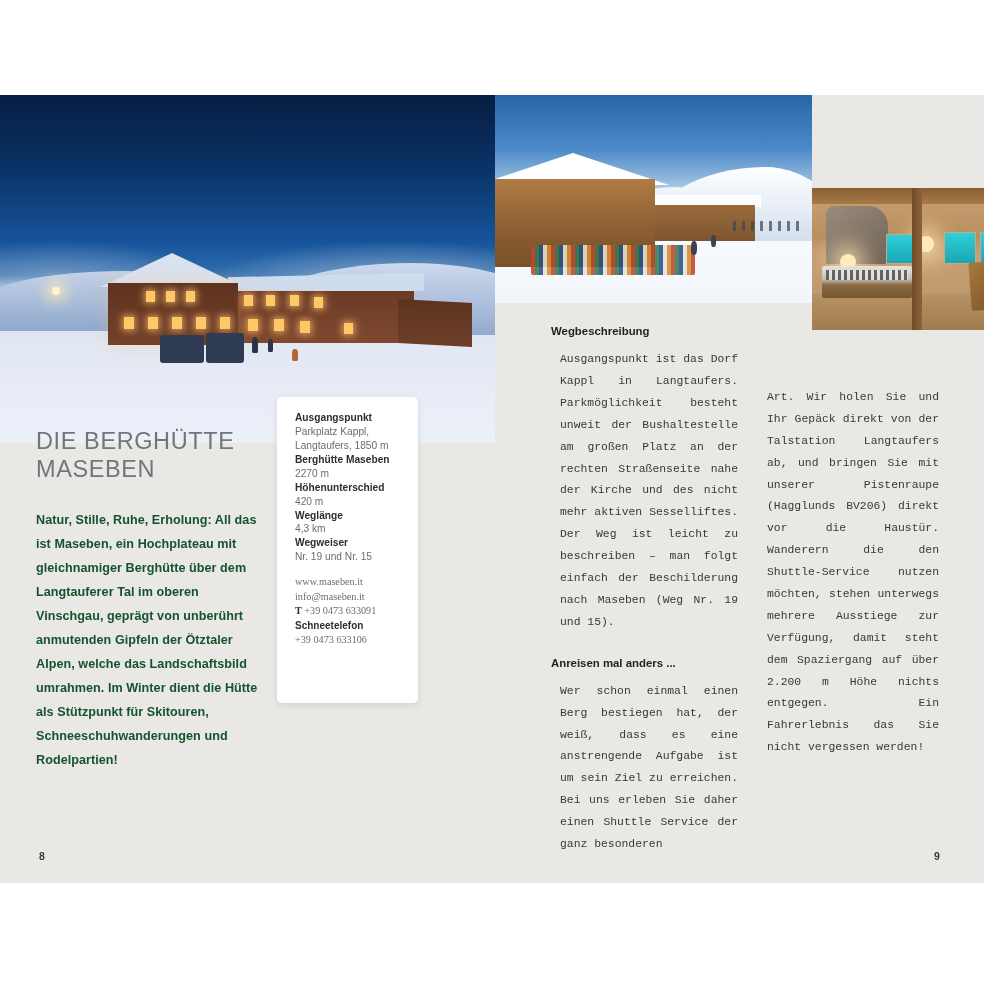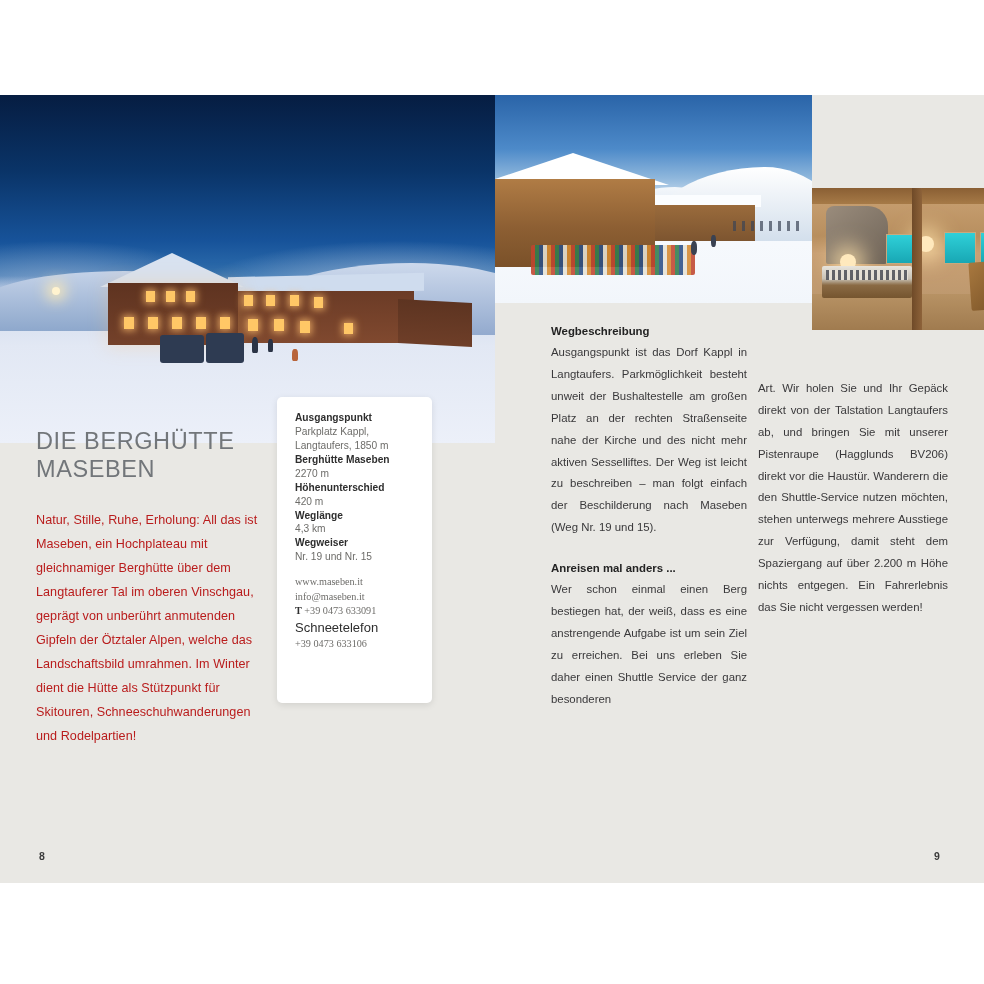--- a/index.html
+++ b/index.html
@@ -255,21 +255,21 @@
     background: linear-gradient(135deg, #a9793f, #7c5529);
     border-radius: 2px;
     transform: rotate(-4deg);
   }
 
   
   #info-box {
     position: absolute;
     left: 277px;
     top: 302px;
-    width: 155px;
+    width: 141px;
     height: 306px;
     background: #ffffff;
     border-radius: 5px;
     box-shadow: 0 2px 7px rgba(0,0,0,0.10);
     box-sizing: border-box;
     padding: 14px 16px 12px 18px;
     z-index: 5;
   }
   .info-term {
     font-size: 10.2px;
@@ -286,22 +286,22 @@
   }
   .info-gap { height: 11px; }
   .info-contact {
     font-size: 10.2px;
     color: #6d6c69;
     line-height: 1.42;
     font-family: Liberation Serif, serif;
   }
   .info-contact b { color: #2e2e2e; }
   .info-sub {
-    font-size: 13px;
-    font-weight: normal;
+    font-size: 10px;
+    font-weight: bold;
     color: #2e2e2e;
     line-height: 1.4;
   }
 
   
   #left-col {
     position: absolute;
     left: 36px;
     top: 333px;
     width: 225px;
@@ -309,22 +309,22 @@
   #page-title {
     font-size: 23.5px;
     font-weight: normal;
     color: #72767a;
     line-height: 1.18;
     letter-spacing: 0.6px;
     margin: 0 0 26px 0;
   }
   #intro-text {
     font-size: 12.6px;
-    font-weight: normal;
-    color: #b91c1c;
+    font-weight: bold;
+    color: #14532d;
     line-height: 1.90;
     letter-spacing: 0.05px;
   }
 
   
   #col-mid {
     position: absolute;
     left: 551px;
     top: 228px;
     width: 196px;
@@ -340,21 +340,22 @@
     font-weight: bold;
     color: #232323;
     line-height: 1.5;
     margin: 0 0 2px 0;
   }
   .sec-body {
     font-size: 11.4px;
     color: #39383a;
     line-height: 1.92;
     text-align: justify;
-    margin: 0;
+    margin: 9px;
+    font-family: Liberation Mono, monospace;
   }
   .sec-block { margin-bottom: 21px; }
   .sec-block:last-child { margin-bottom: 0; }
 
   
   .page-num {
     position: absolute;
     font-size: 10.5px;
     font-weight: bold;
     color: #3b3b3b;

